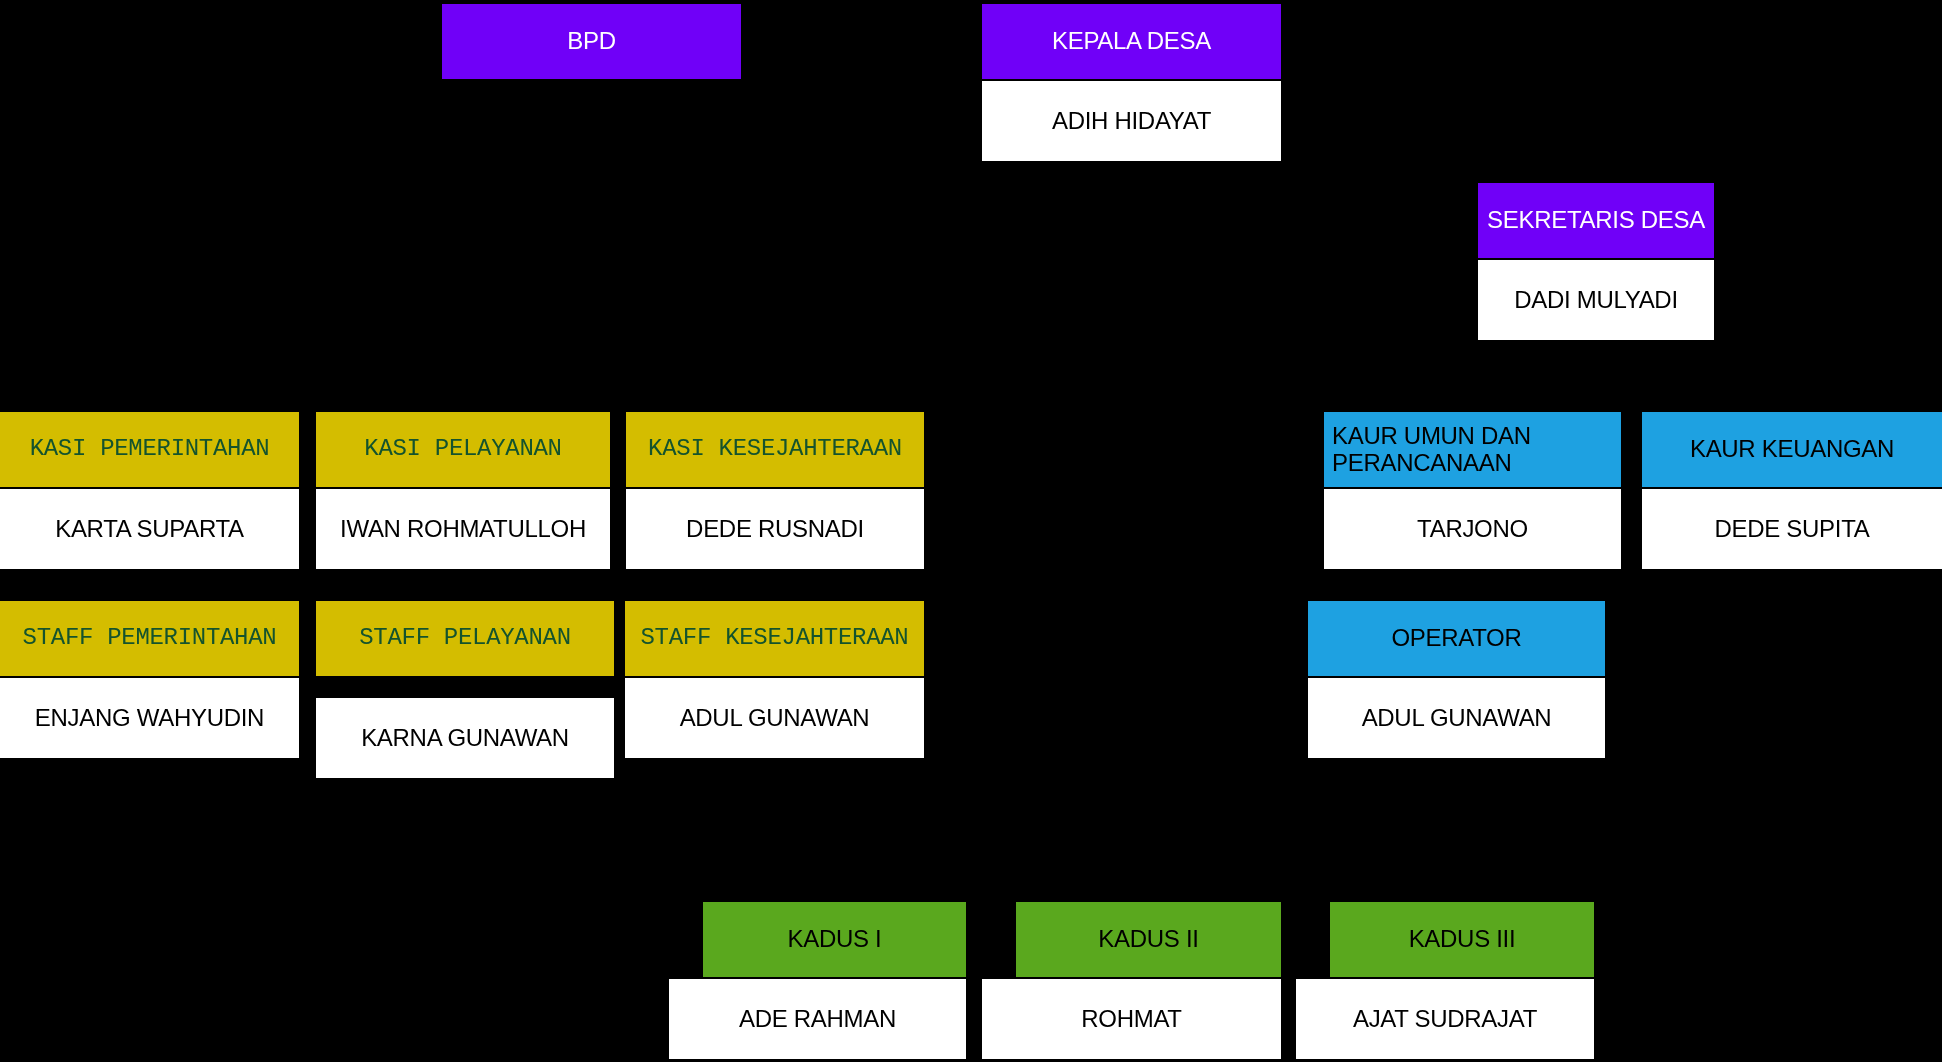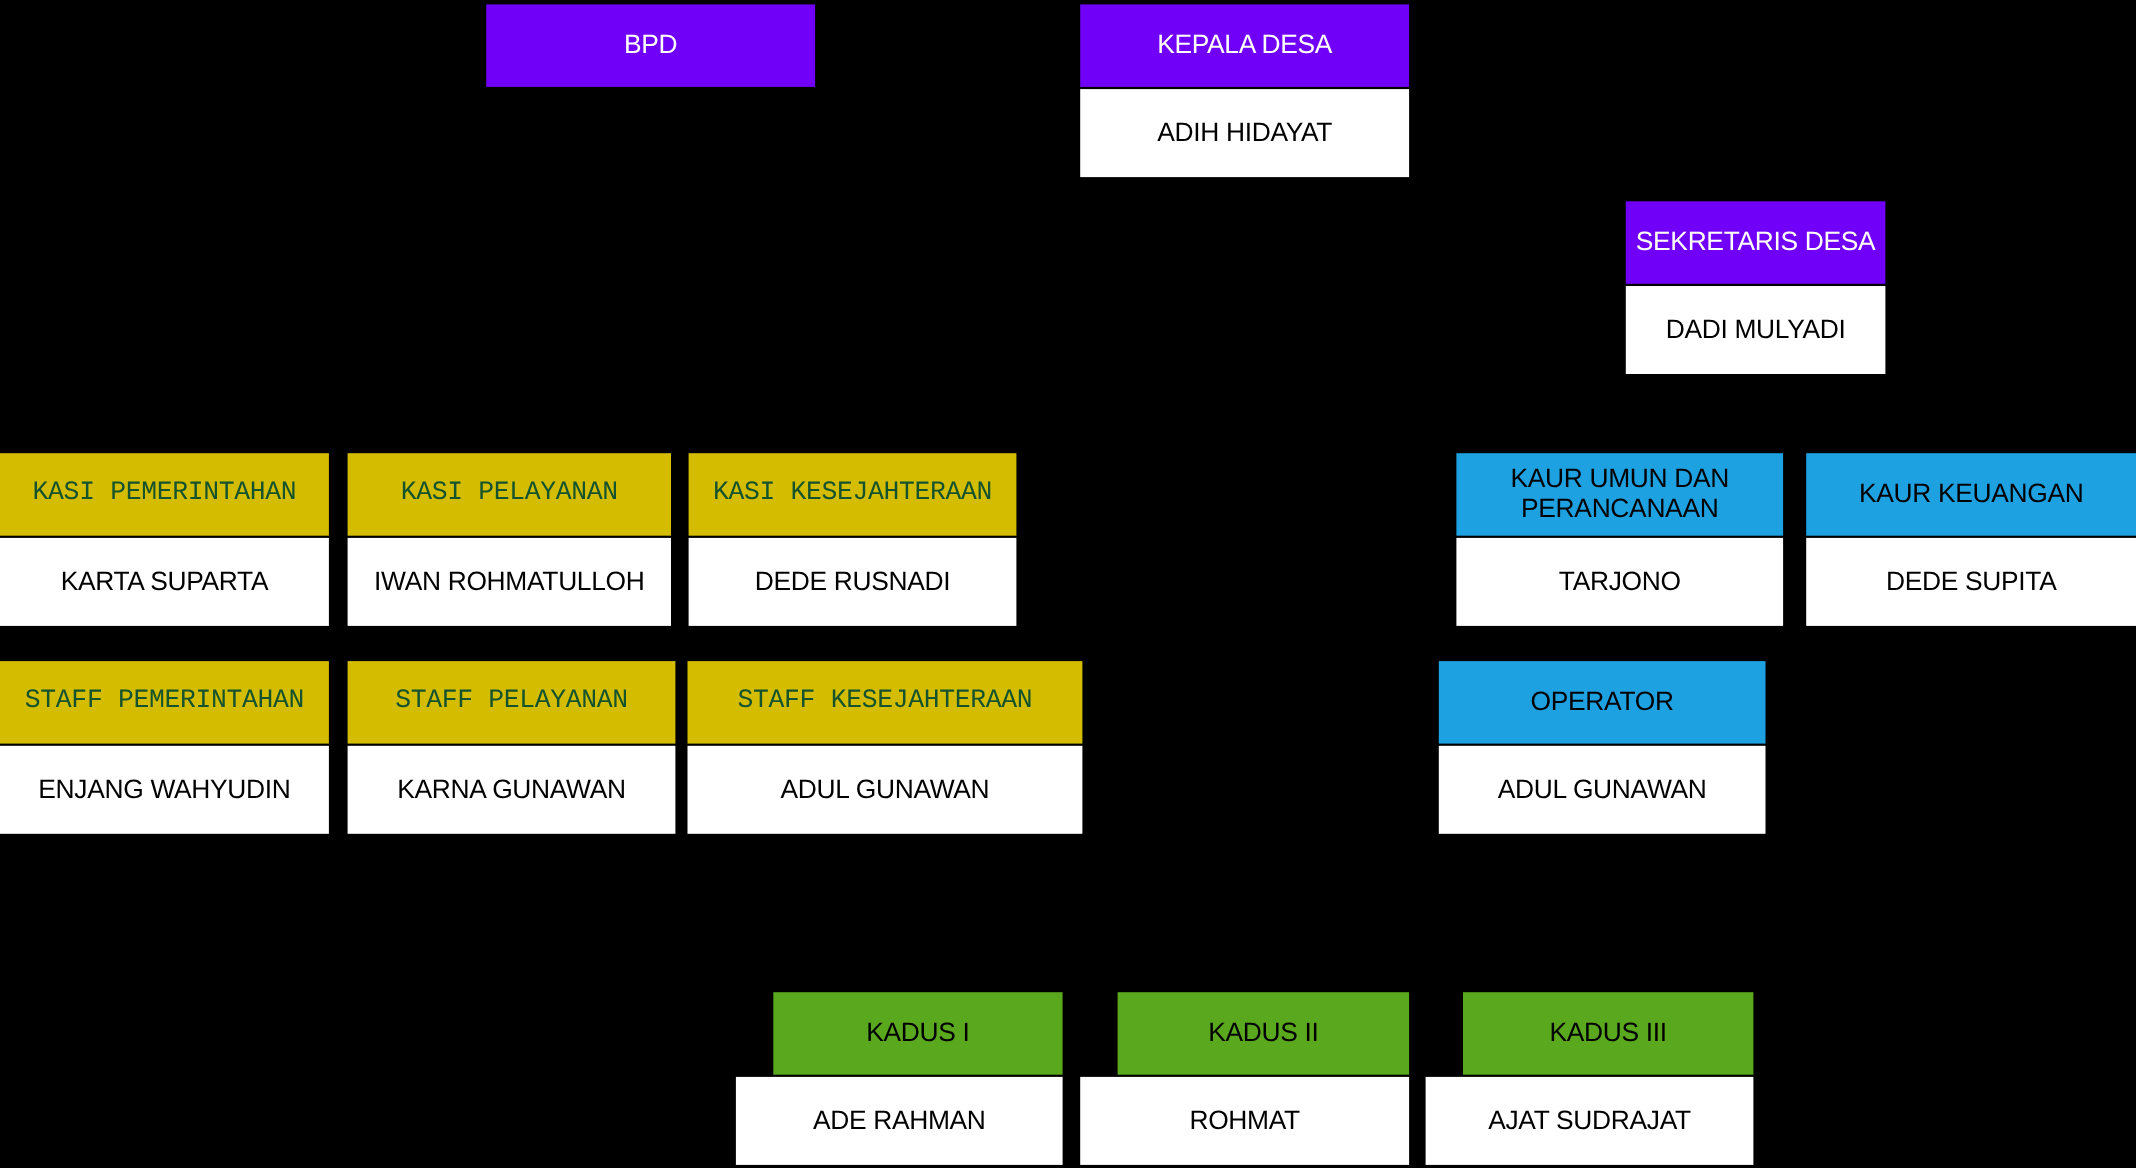--- a/index.html
+++ b/index.html
@@ -18,21 +18,20 @@
   .node {
     position: absolute;
     display: flex;
     flex-direction: column;
   }
   .hdr {
     height: 75px;
     display: flex;
     align-items: center;
     justify-content: center;
-    text-align: center;
     font-size: 24px;
     letter-spacing: -0.3px;
     line-height: 1.12;
     padding: 0 8px;
     box-sizing: border-box;
   }
   .body {
     height: 80px;
     margin-top: 2px;
     background: var(--boxbody, #ffffff);
@@ -93,26 +92,26 @@
   <div class="node blue" style="left:1642px; top:412px; width:300px;">
     <div class="hdr">KAUR KEUANGAN</div>
     <div class="body">DEDE SUPITA</div>
   </div>
 
   <div class="node yellow" style="left:0px; top:601px; width:299px;">
     <div class="hdr">STAFF PEMERINTAHAN</div>
     <div class="body">ENJANG WAHYUDIN</div>
   </div>
 
-  <div class="node yellow" style="left:316px; top:601px; width:298px;">
+  <div class="node yellow" style="left:316px; top:601px; width:298px;gap:20px;">
     <div class="hdr">STAFF PELAYANAN</div>
     <div class="body">KARNA GUNAWAN</div>
   </div>
 
-  <div class="node yellow" style="left:625px; top:601px; width:359px;">
+  <div class="node yellow" style="left:625px; top:601px; width:299px;">
     <div class="hdr">STAFF KESEJAHTERAAN</div>
     <div class="body">ADUL GUNAWAN</div>
   </div>
 
   <div class="node blue" style="left:1308px; top:601px; width:297px;">
     <div class="hdr">OPERATOR</div>
     <div class="body">ADUL GUNAWAN</div>
   </div>
 
   <div class="node green" style="left:669px; top:902px; width:297px;">

